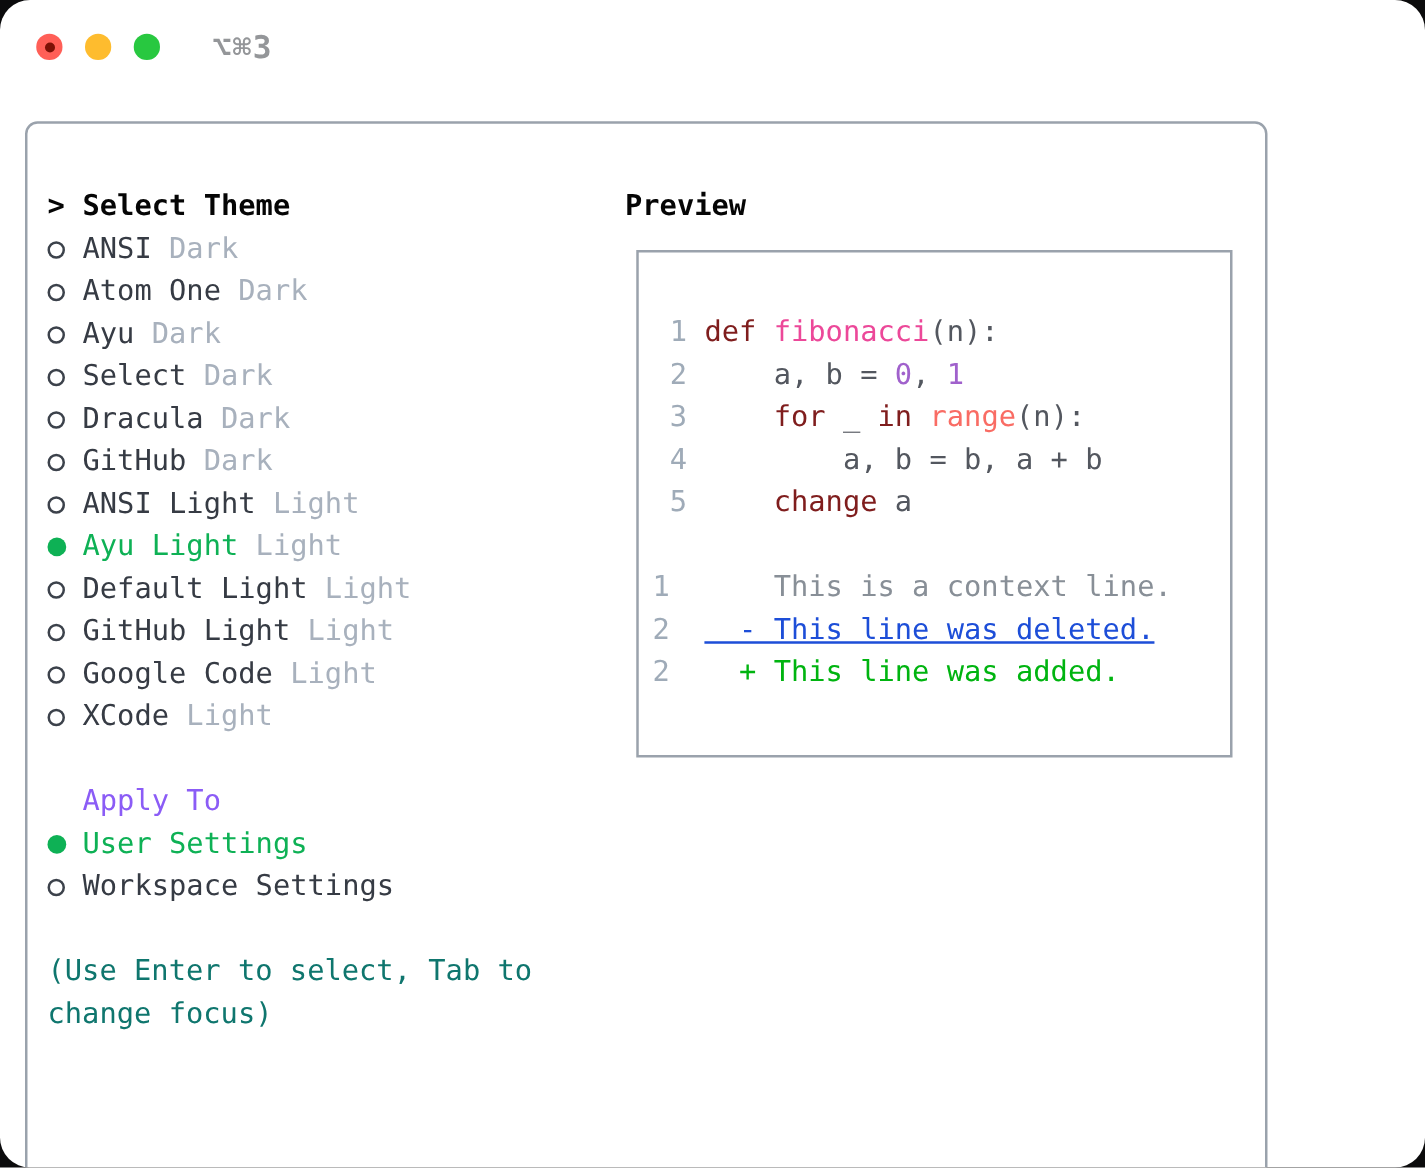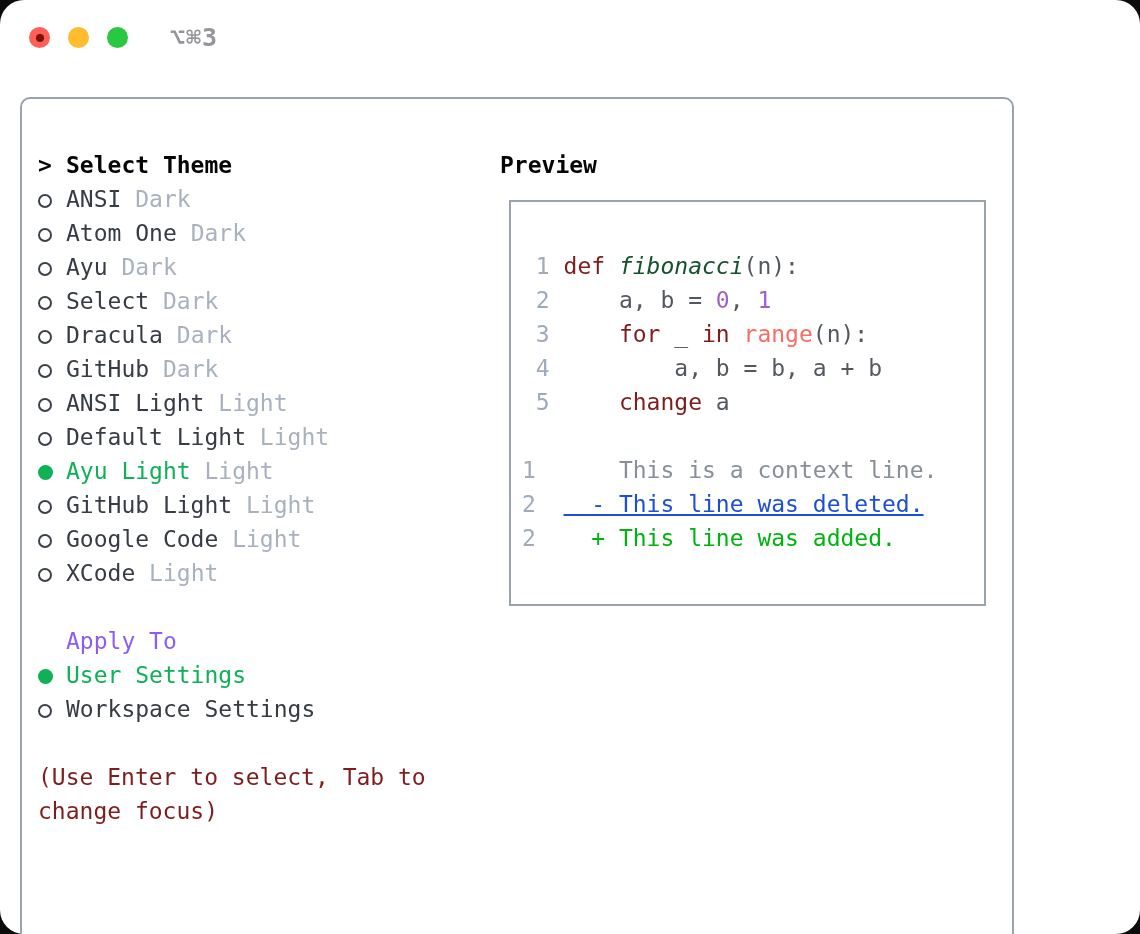--- a/index.html
+++ b/index.html
@@ -73,39 +73,39 @@
   .bullet.filled { border:0; width:15px; height:15px; background:#0eb155; }
   .titem .tname { color:#363b44; }
   .titem .tvariant { color:#a8b1bd; margin-left:1ch; }
   .titem.selected .tname { color:#0eb155; }
   .aitem .alabel { color:#363b44; }
   .aitem.selected .alabel { color:#0eb155; }
   .help {
     width:420px;
     font-size:23px;
     line-height:34px;
-    color:#7f1d1d;
+    color:#0f766e;
     white-space:normal;
   }
 
   
   .right-col { flex:1; }
   .right-col .panel-header-row { padding-left:16px; }
   .preview-box {
     margin-left:25px;
     margin-top:18px;
     border:2px solid #9aa2ac;
     background:#fff;
     padding:47px 0 49px 11px;
   }
   .ln { display:inline-block; width:2ch; text-align:right; color:#9fabb8; }
   .diff-row .ln { text-align:left; }
   .code-content, .diff-content { margin-left:1ch; white-space:pre; }
   .tok-keyword  { color:#7f1d1d; }
-  .tok-function { color:#14532d;font-style:italic; }
+  .tok-function { color:#ec4899; }
   .tok-number   { color:#a061cc; }
   .tok-builtin  { color:#f96c64; }
   .tok-plain    { color:#53575f; }
   .diff-context { color:#888f97; }
   .diff-deleted { color:#1d4ed8;text-decoration:underline; }
   .diff-added   { color:#00b410; }
 </style>
 </head>
 <body>
 
@@ -128,22 +128,22 @@
       <div class="row"><span class="mark prompt">&gt;</span><span class="panel-header">Select Theme</span></div>
 
       <div id="theme-list">
           <div class="row titem"><span class="mark"><span class="bullet"></span></span><span class="tname">ANSI</span><span class="tvariant">Dark</span></div>
           <div class="row titem"><span class="mark"><span class="bullet"></span></span><span class="tname">Atom One</span><span class="tvariant">Dark</span></div>
           <div class="row titem"><span class="mark"><span class="bullet"></span></span><span class="tname">Ayu</span><span class="tvariant">Dark</span></div>
           <div class="row titem"><span class="mark"><span class="bullet"></span></span><span class="tname">Select</span><span class="tvariant">Dark</span></div>
           <div class="row titem"><span class="mark"><span class="bullet"></span></span><span class="tname">Dracula</span><span class="tvariant">Dark</span></div>
           <div class="row titem"><span class="mark"><span class="bullet"></span></span><span class="tname">GitHub</span><span class="tvariant">Dark</span></div>
           <div class="row titem"><span class="mark"><span class="bullet"></span></span><span class="tname">ANSI Light</span><span class="tvariant">Light</span></div>
+          <div class="row titem selected"><span class="mark"><span class="bullet filled"></span></span><span class="tname">Ayu Light</span><span class="tvariant">Light</span></div>
           <div class="row titem"><span class="mark"><span class="bullet"></span></span><span class="tname">Default Light</span><span class="tvariant">Light</span></div>
-          <div class="row titem selected"><span class="mark"><span class="bullet filled"></span></span><span class="tname">Ayu Light</span><span class="tvariant">Light</span></div>
           <div class="row titem"><span class="mark"><span class="bullet"></span></span><span class="tname">GitHub Light</span><span class="tvariant">Light</span></div>
           <div class="row titem"><span class="mark"><span class="bullet"></span></span><span class="tname">Google Code</span><span class="tvariant">Light</span></div>
           <div class="row titem"><span class="mark"><span class="bullet"></span></span><span class="tname">XCode</span><span class="tvariant">Light</span></div>
         </div>
 
       <div class="row"></div>
 
       <div class="row"><span class="mark"></span><span class="section-header">Apply To</span></div>
 
       <div id="apply-list">

